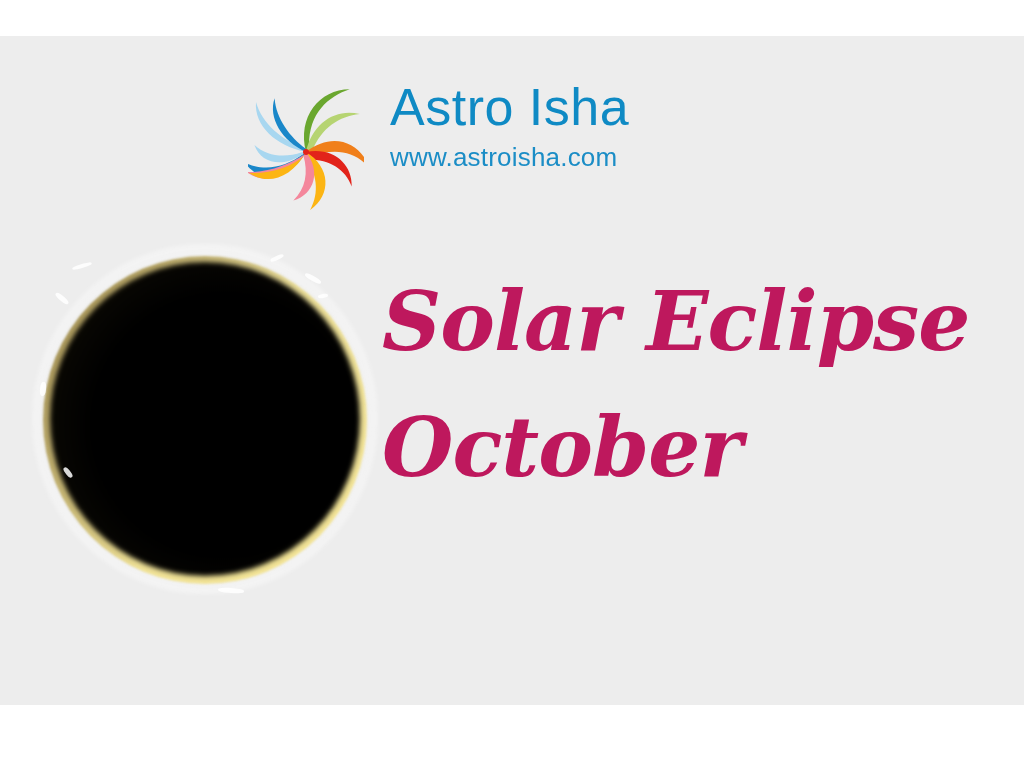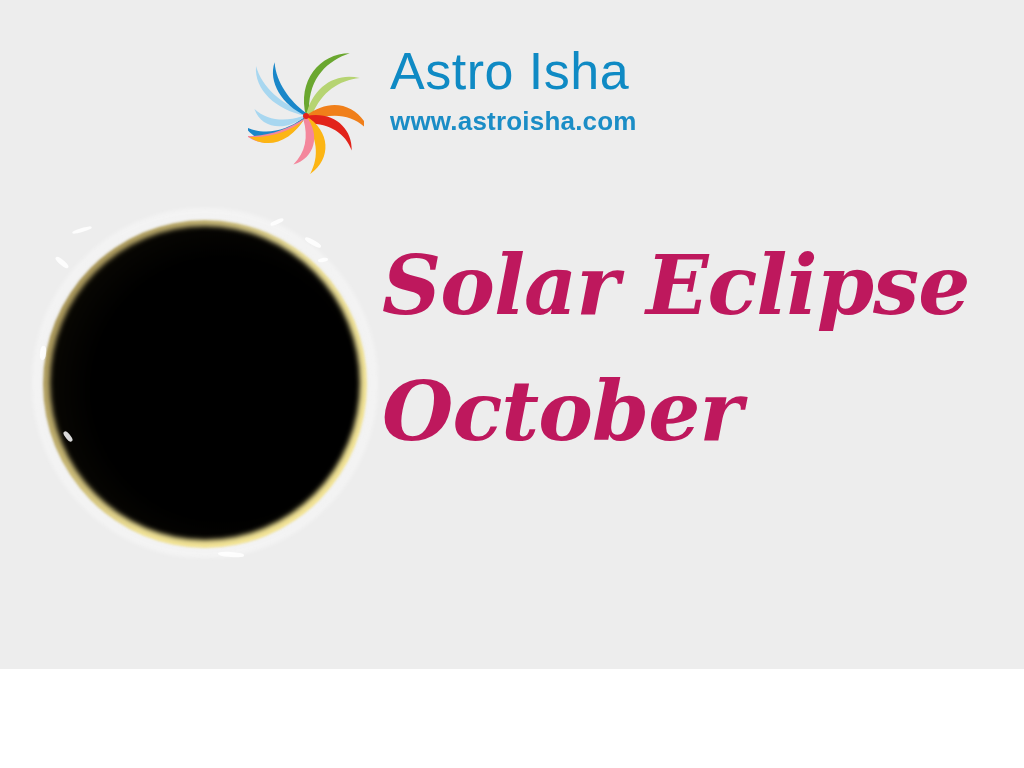--- a/index.html
+++ b/index.html
@@ -13,20 +13,21 @@
     overflow: hidden;
     font-family: "Liberation Sans", sans-serif;
   }
 
   #poster {
     position: relative;
     width: 1024px;
     height: 669px;
     background: #ededed;
     overflow: hidden;
+    margin-top: 36px;
   }
 
   
   #brand {
     position: absolute;
     left: 248px;
     top: 38px;
     width: 460px;
     height: 150px;
   }
@@ -57,21 +58,21 @@
     font-weight: 400;
     color: #0f8ac4;
     line-height: 66px;
     letter-spacing: 0.5px;
     white-space: nowrap;
   }
 
   #brand-url {
     font-family: "Liberation Sans", sans-serif;
     font-size: 26px;
-    font-weight: 700;
+    font-weight: 400;
     color: #1b8dc6;
     line-height: 34px;
     letter-spacing: 0.2px;
     white-space: nowrap;
   }
 
   
   #eclipse-wrap {
     position: absolute;
     left: 18px;

